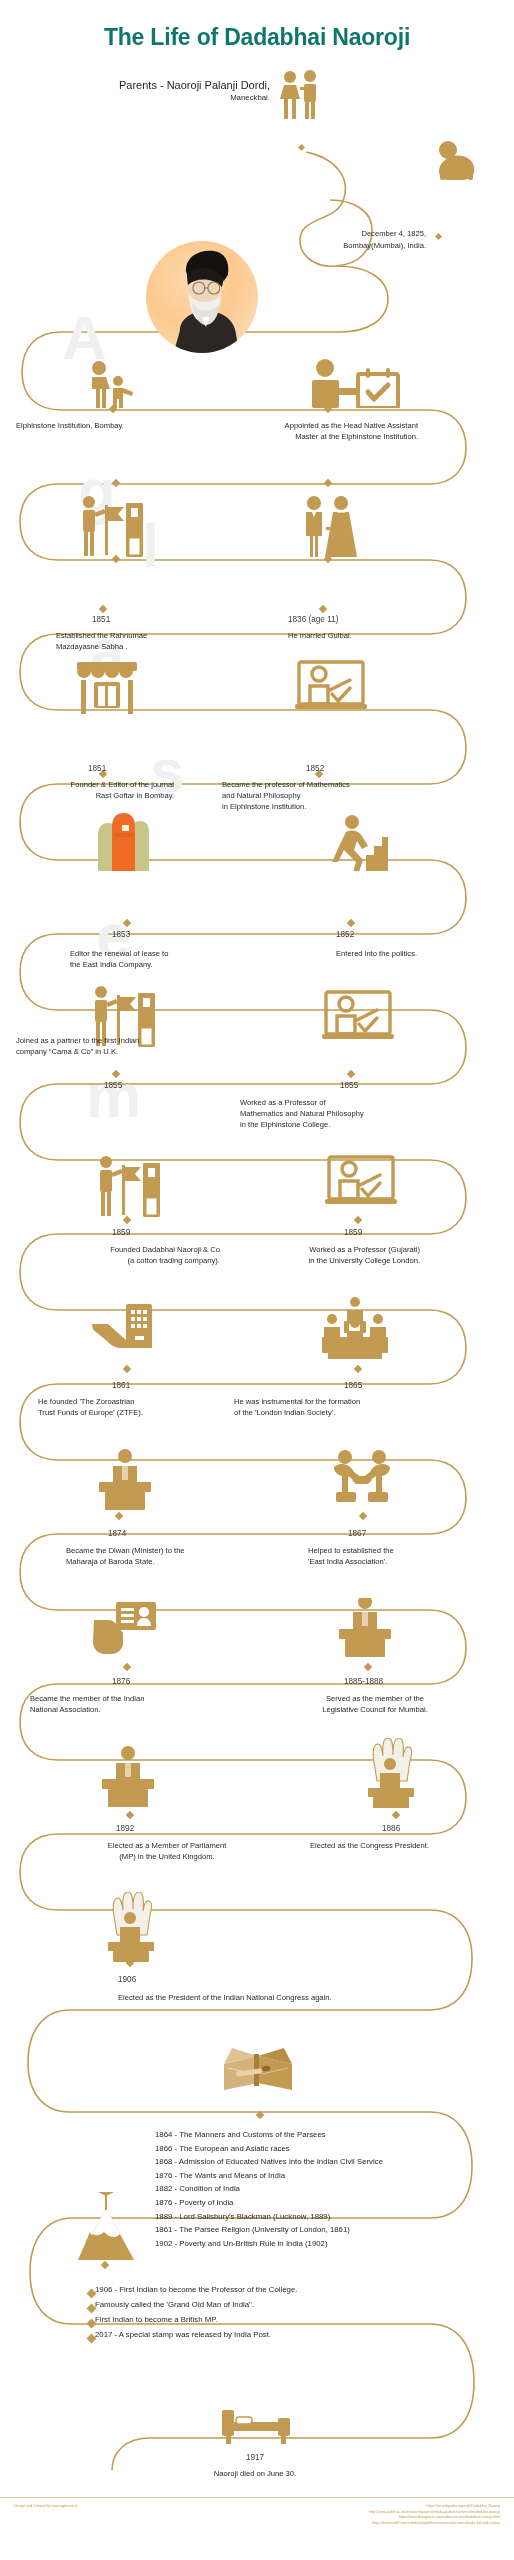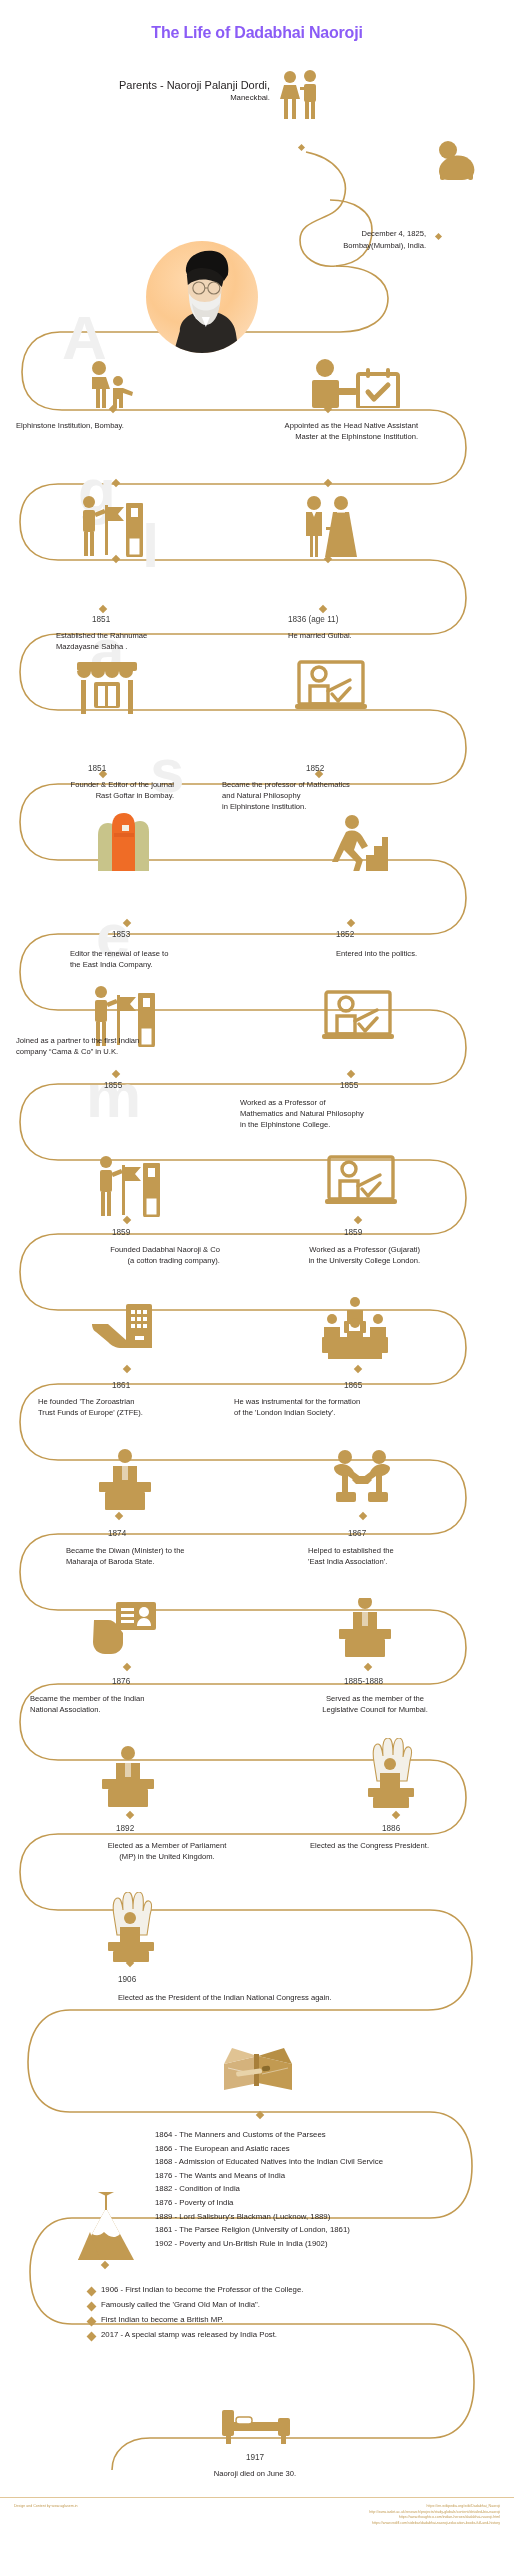--- a/index.html
+++ b/index.html
@@ -14,21 +14,21 @@
     position: relative;
     width: 514px;
     height: 2560px;
     overflow: hidden;
     background: #fff;
   }
 
   
   .title-block { position: absolute; top: 24px; left: 0; width: 514px; text-align: center; }
   .title-main {
-    font-size: 16px; font-weight: bold; color: #8b5cf6; letter-spacing: -0.2px;
+    font-size: 23px; font-weight: bold; color: #0f766e; letter-spacing: -0.2px;
     font-family: "Liberation Sans", sans-serif;
   }
   .title-sub {
     font-size: 15.5px; font-weight: bold; color: #7a6029; margin-top: 6px;
     letter-spacing: -0.1px;
   }
 
   
   .txt { position: absolute; font-size: 7.6px; line-height: 11.2px; color: #231f20; }
   .txt.r { text-align: right; }
@@ -60,21 +60,21 @@
   }
 
   
   .books { position: absolute; left: 155px; top: 2128px; width: 345px; }
   .books li {
     list-style: none; font-size: 7.8px; line-height: 13.6px; color: #231f20; white-space: nowrap;
   }
 
   
   .facts { position: absolute; left: 88px; top: 2282px; width: 400px; }
-  .facts .row { display: flex; align-items: center; gap: 6px; line-height: 15px; }
+  .facts .row { display: flex; align-items: flex-end; gap: 0; line-height: 15px; }
   .facts .dia {
     width: 7px; height: 7px; background: #c29a51; margin-top: 3.5px; flex: 0 0 auto;
     transform: rotate(45deg);
   }
   .facts .ftxt { font-size: 7.8px; line-height: 15px; color: #231f20; }
 
   
   .footer {
     position: absolute; left: 0; top: 2497px; width: 514px;
     border-top: 1px solid #e2c79a; padding-top: 6px;

